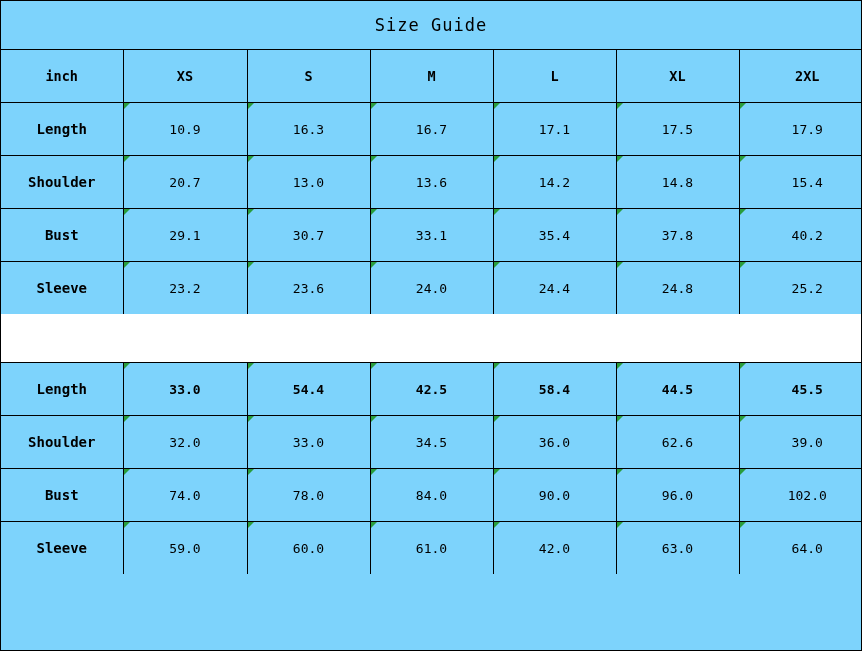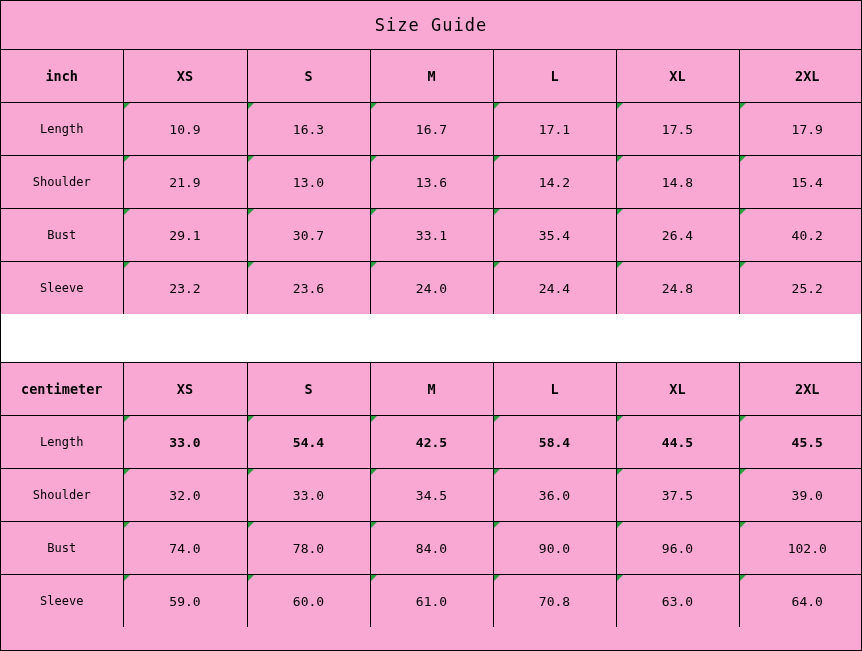--- a/index.html
+++ b/index.html
@@ -13,21 +13,21 @@
     font-family: "DejaVu Sans Mono", monospace;
     color: #000000;
     overflow: hidden;
   }
   .page {
     position: relative;
     width: 862px;
     height: 651px;
     box-sizing: border-box;
     border: 1px solid #000000;
-    background: #f9a8d4;
+    background: #7dd3fc;
     display: flex;
     flex-direction: column;
   }
   .title-bar {
     height: 49px;
     box-sizing: border-box;
     border-bottom: 1px solid #000000;
     display: flex;
     align-items: center;
     justify-content: center;
@@ -50,22 +50,22 @@
     vertical-align: middle;
     font-size: 13px;
     font-family: "DejaVu Sans Mono", monospace;
     position: relative;
   }
   table.size-table td.hdr {
     font-weight: bold;
     font-size: 13.5px;
   }
   table.size-table td.rowlabel {
-    font-weight: normal;
-    font-size: 12px;
+    font-weight: bold;
+    font-size: 14px;
   }
   table.size-table td.bold-val {
     font-weight: bold;
   }
   
   col.c0 { width: 122px; }
   col.c1 { width: 124px; }
   col.c2 { width: 123px; }
   col.c3 { width: 123px; }
   col.c4 { width: 123px; }
@@ -141,34 +141,34 @@
           <td class="rowlabel">Length</td>
           <td class="mark">10.9</td>
           <td class="mark">16.3</td>
           <td class="mark">16.7</td>
           <td class="mark">17.1</td>
           <td class="mark">17.5</td>
           <td class="mark">17.9</td>
         </tr>
         <tr>
           <td class="rowlabel">Shoulder</td>
-          <td class="mark">21.9</td>
+          <td class="mark">20.7</td>
           <td class="mark">13.0</td>
           <td class="mark">13.6</td>
           <td class="mark">14.2</td>
           <td class="mark">14.8</td>
           <td class="mark">15.4</td>
         </tr>
         <tr>
           <td class="rowlabel">Bust</td>
           <td class="mark">29.1</td>
           <td class="mark">30.7</td>
           <td class="mark">33.1</td>
           <td class="mark">35.4</td>
-          <td class="mark">26.4</td>
+          <td class="mark">37.8</td>
           <td class="mark">40.2</td>
         </tr>
         <tr>
           <td class="rowlabel">Sleeve</td>
           <td class="mark">23.2</td>
           <td class="mark">23.6</td>
           <td class="mark">24.0</td>
           <td class="mark">24.4</td>
           <td class="mark">24.8</td>
           <td class="mark">25.2</td>
@@ -185,61 +185,52 @@
         <col class="c0">
           <col class="c1">
           <col class="c2">
           <col class="c3">
           <col class="c4">
           <col class="c5">
           <col class="c6">
       </colgroup>
       <tbody>
         <tr>
-          <td class="hdr">centimeter</td>
-          <td class="hdr">XS</td>
-          <td class="hdr">S</td>
-          <td class="hdr">M</td>
-          <td class="hdr">L</td>
-          <td class="hdr">XL</td>
-          <td class="hdr">2XL</td>
-        </tr>
-        <tr>
           <td class="rowlabel">Length</td>
           <td class="mark bold-val">33.0</td>
           <td class="mark bold-val">54.4</td>
           <td class="mark bold-val">42.5</td>
           <td class="mark bold-val">58.4</td>
           <td class="mark bold-val">44.5</td>
           <td class="mark bold-val">45.5</td>
         </tr>
         <tr>
           <td class="rowlabel">Shoulder</td>
           <td class="mark">32.0</td>
           <td class="mark">33.0</td>
           <td class="mark">34.5</td>
           <td class="mark">36.0</td>
-          <td class="mark">37.5</td>
+          <td class="mark">62.6</td>
           <td class="mark">39.0</td>
         </tr>
         <tr>
           <td class="rowlabel">Bust</td>
           <td class="mark">74.0</td>
           <td class="mark">78.0</td>
           <td class="mark">84.0</td>
           <td class="mark">90.0</td>
           <td class="mark">96.0</td>
           <td class="mark">102.0</td>
         </tr>
         <tr>
           <td class="rowlabel">Sleeve</td>
           <td class="mark">59.0</td>
           <td class="mark">60.0</td>
           <td class="mark">61.0</td>
-          <td class="mark">70.8</td>
+          <td class="mark">42.0</td>
           <td class="mark">63.0</td>
           <td class="mark">64.0</td>
         </tr>
       </tbody>
     </table>
   </div>
 
 
 </div>
 

